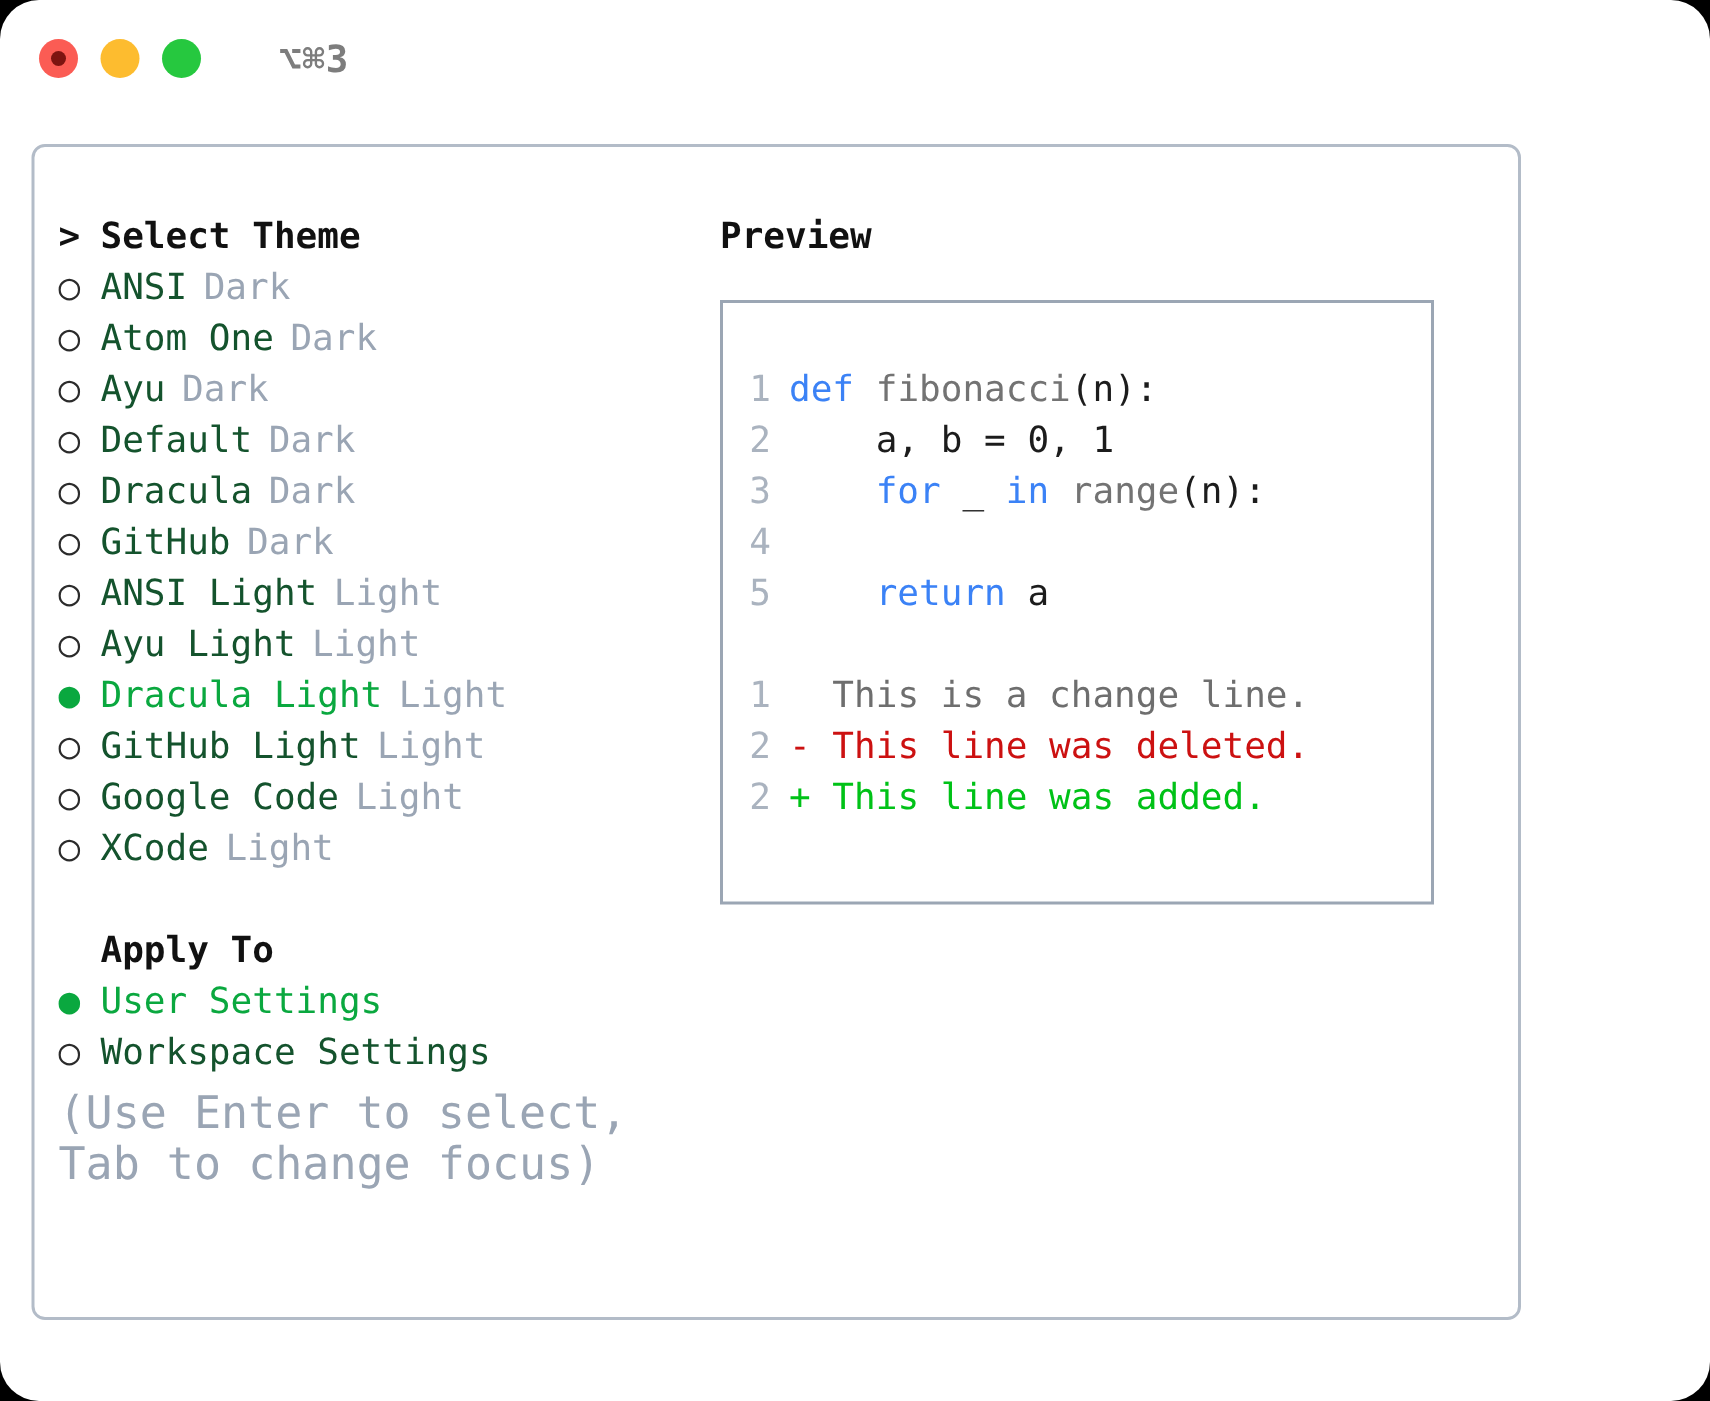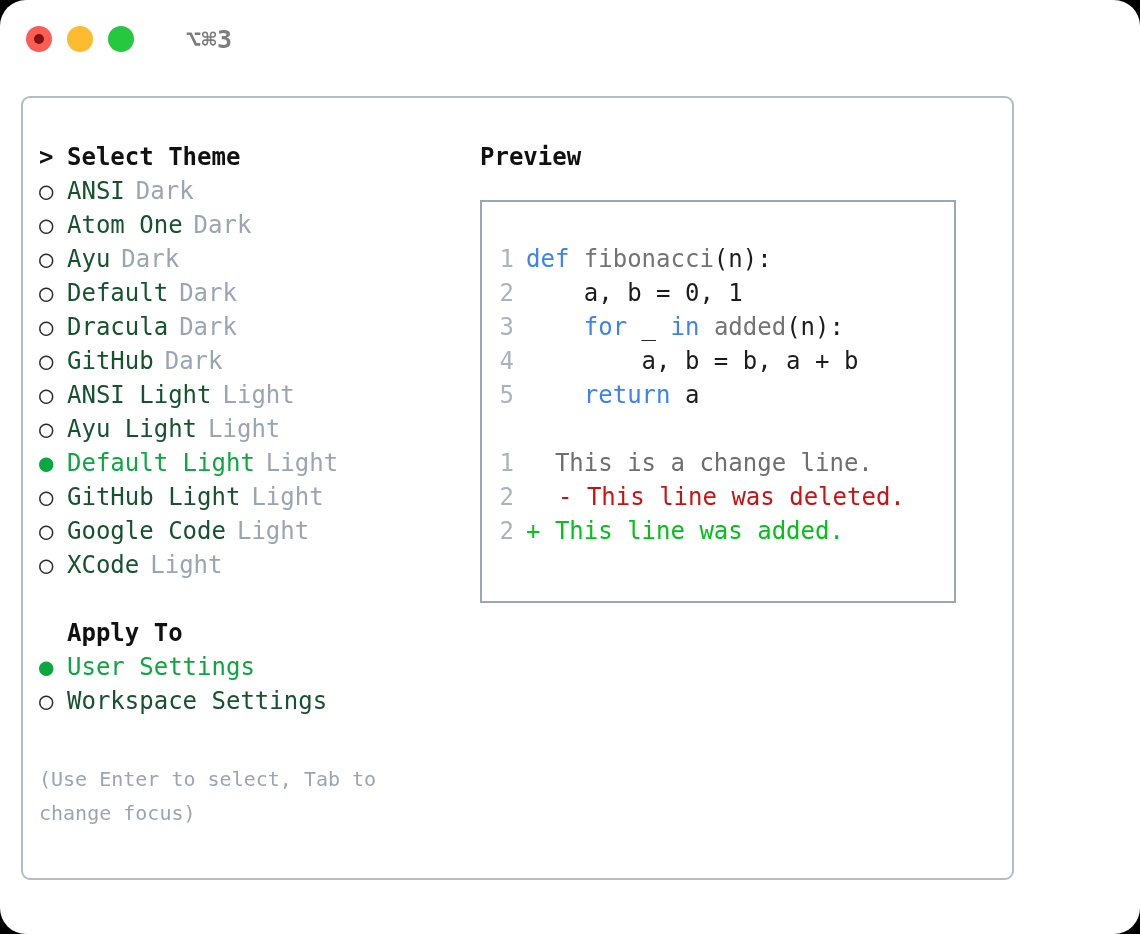--- a/index.html
+++ b/index.html
@@ -129,23 +129,23 @@
   .tag {
     color: #9aa5b4;
     margin-left: 11px;
   }
 
   .spacer-row { height: 34px; }
 
   #hint {
     position: absolute;
     left: 16px;
-    top: 664px;
+    top: 628px;
     width: 420px;
-    font-size: 20px;
+    font-size: 30px;
     line-height: 34px;
     color: #9aa5b4;
   }
 
   
   #right-col {
     position: absolute;
     left: 457px;
     top: 42px;
     width: 490px;
@@ -185,21 +185,21 @@
     width: 26px;
     flex: 0 0 26px;
     text-align: right;
     color: #aab3bf;
     margin-right: 12px;
   }
   .code-text { color: #1c1c1c; white-space: pre; }
   .kw   { color: #3b82f6; }
   .fn   { color: #737373; }
   .ctx  { color: #6e6e6e; }
-  .del  { color: #cc1111; margin-left: 32px; }
+  .del  { color: #cc1111; }
   .add  { color: #00c217; }
   .blank-line { height: 34px; }
 </style>
 </head>
 <body>
 
 <div id="window">
 
   <div id="titlebar">
     <div class="traffic red"></div>
@@ -219,21 +219,21 @@
 
         <div id="theme-items">
             <div class="row"><span class="marker">○</span><span class="item-label">ANSI</span><span class="tag">Dark</span></div>
             <div class="row"><span class="marker">○</span><span class="item-label">Atom One</span><span class="tag">Dark</span></div>
             <div class="row"><span class="marker">○</span><span class="item-label">Ayu</span><span class="tag">Dark</span></div>
             <div class="row"><span class="marker">○</span><span class="item-label">Default</span><span class="tag">Dark</span></div>
             <div class="row"><span class="marker">○</span><span class="item-label">Dracula</span><span class="tag">Dark</span></div>
             <div class="row"><span class="marker">○</span><span class="item-label">GitHub</span><span class="tag">Dark</span></div>
             <div class="row"><span class="marker">○</span><span class="item-label">ANSI Light</span><span class="tag">Light</span></div>
             <div class="row"><span class="marker">○</span><span class="item-label">Ayu Light</span><span class="tag">Light</span></div>
-            <div class="row selected"><span class="marker sel">●</span><span class="item-label">Default Light</span><span class="tag">Light</span></div>
+            <div class="row selected"><span class="marker sel">●</span><span class="item-label">Dracula Light</span><span class="tag">Light</span></div>
             <div class="row"><span class="marker">○</span><span class="item-label">GitHub Light</span><span class="tag">Light</span></div>
             <div class="row"><span class="marker">○</span><span class="item-label">Google Code</span><span class="tag">Light</span></div>
             <div class="row"><span class="marker">○</span><span class="item-label">XCode</span><span class="tag">Light</span></div>
           </div>
 
         <div class="spacer-row"></div>
 
         <div class="row list-header" style="padding-left:28px;">
           <span>Apply To</span>
         </div>
@@ -246,22 +246,22 @@
 
       <div id="hint">(Use Enter to select, Tab to change focus)</div>
 
       <div id="right-col">
         <div id="preview-title">Preview</div>
 
         <div id="preview-box">
           <div id="code">
               <div class="code-line"><span class="lineno">1</span><span class="code-text"><span class="kw">def</span><span> </span><span class="fn">fibonacci</span><span>(n):</span></span></div>
               <div class="code-line"><span class="lineno">2</span><span class="code-text"><span>    </span><span>a, b = 0, 1</span></span></div>
-              <div class="code-line"><span class="lineno">3</span><span class="code-text"><span>    </span><span class="kw">for</span><span> _ </span><span class="kw">in</span><span> </span><span class="fn">added</span><span>(n):</span></span></div>
-              <div class="code-line"><span class="lineno">4</span><span class="code-text"><span>        </span><span>a, b = b, a + b</span></span></div>
+              <div class="code-line"><span class="lineno">3</span><span class="code-text"><span>    </span><span class="kw">for</span><span> _ </span><span class="kw">in</span><span> </span><span class="fn">range</span><span>(n):</span></span></div>
+              <div class="code-line"><span class="lineno">4</span></div>
               <div class="code-line"><span class="lineno">5</span><span class="code-text"><span>    </span><span class="kw">return</span><span> a</span></span></div>
               <div class="blank-line"></div>
               <div class="code-line"><span class="lineno">1</span><span class="code-text ctx"><span> </span> <span>This is a change line.</span></span></div>
               <div class="code-line"><span class="lineno">2</span><span class="code-text del"><span>-</span> <span>This line was deleted.</span></span></div>
               <div class="code-line"><span class="lineno">2</span><span class="code-text add"><span>+</span> <span>This line was added.</span></span></div>
             </div>
         </div>
       </div>
 
     </div>

